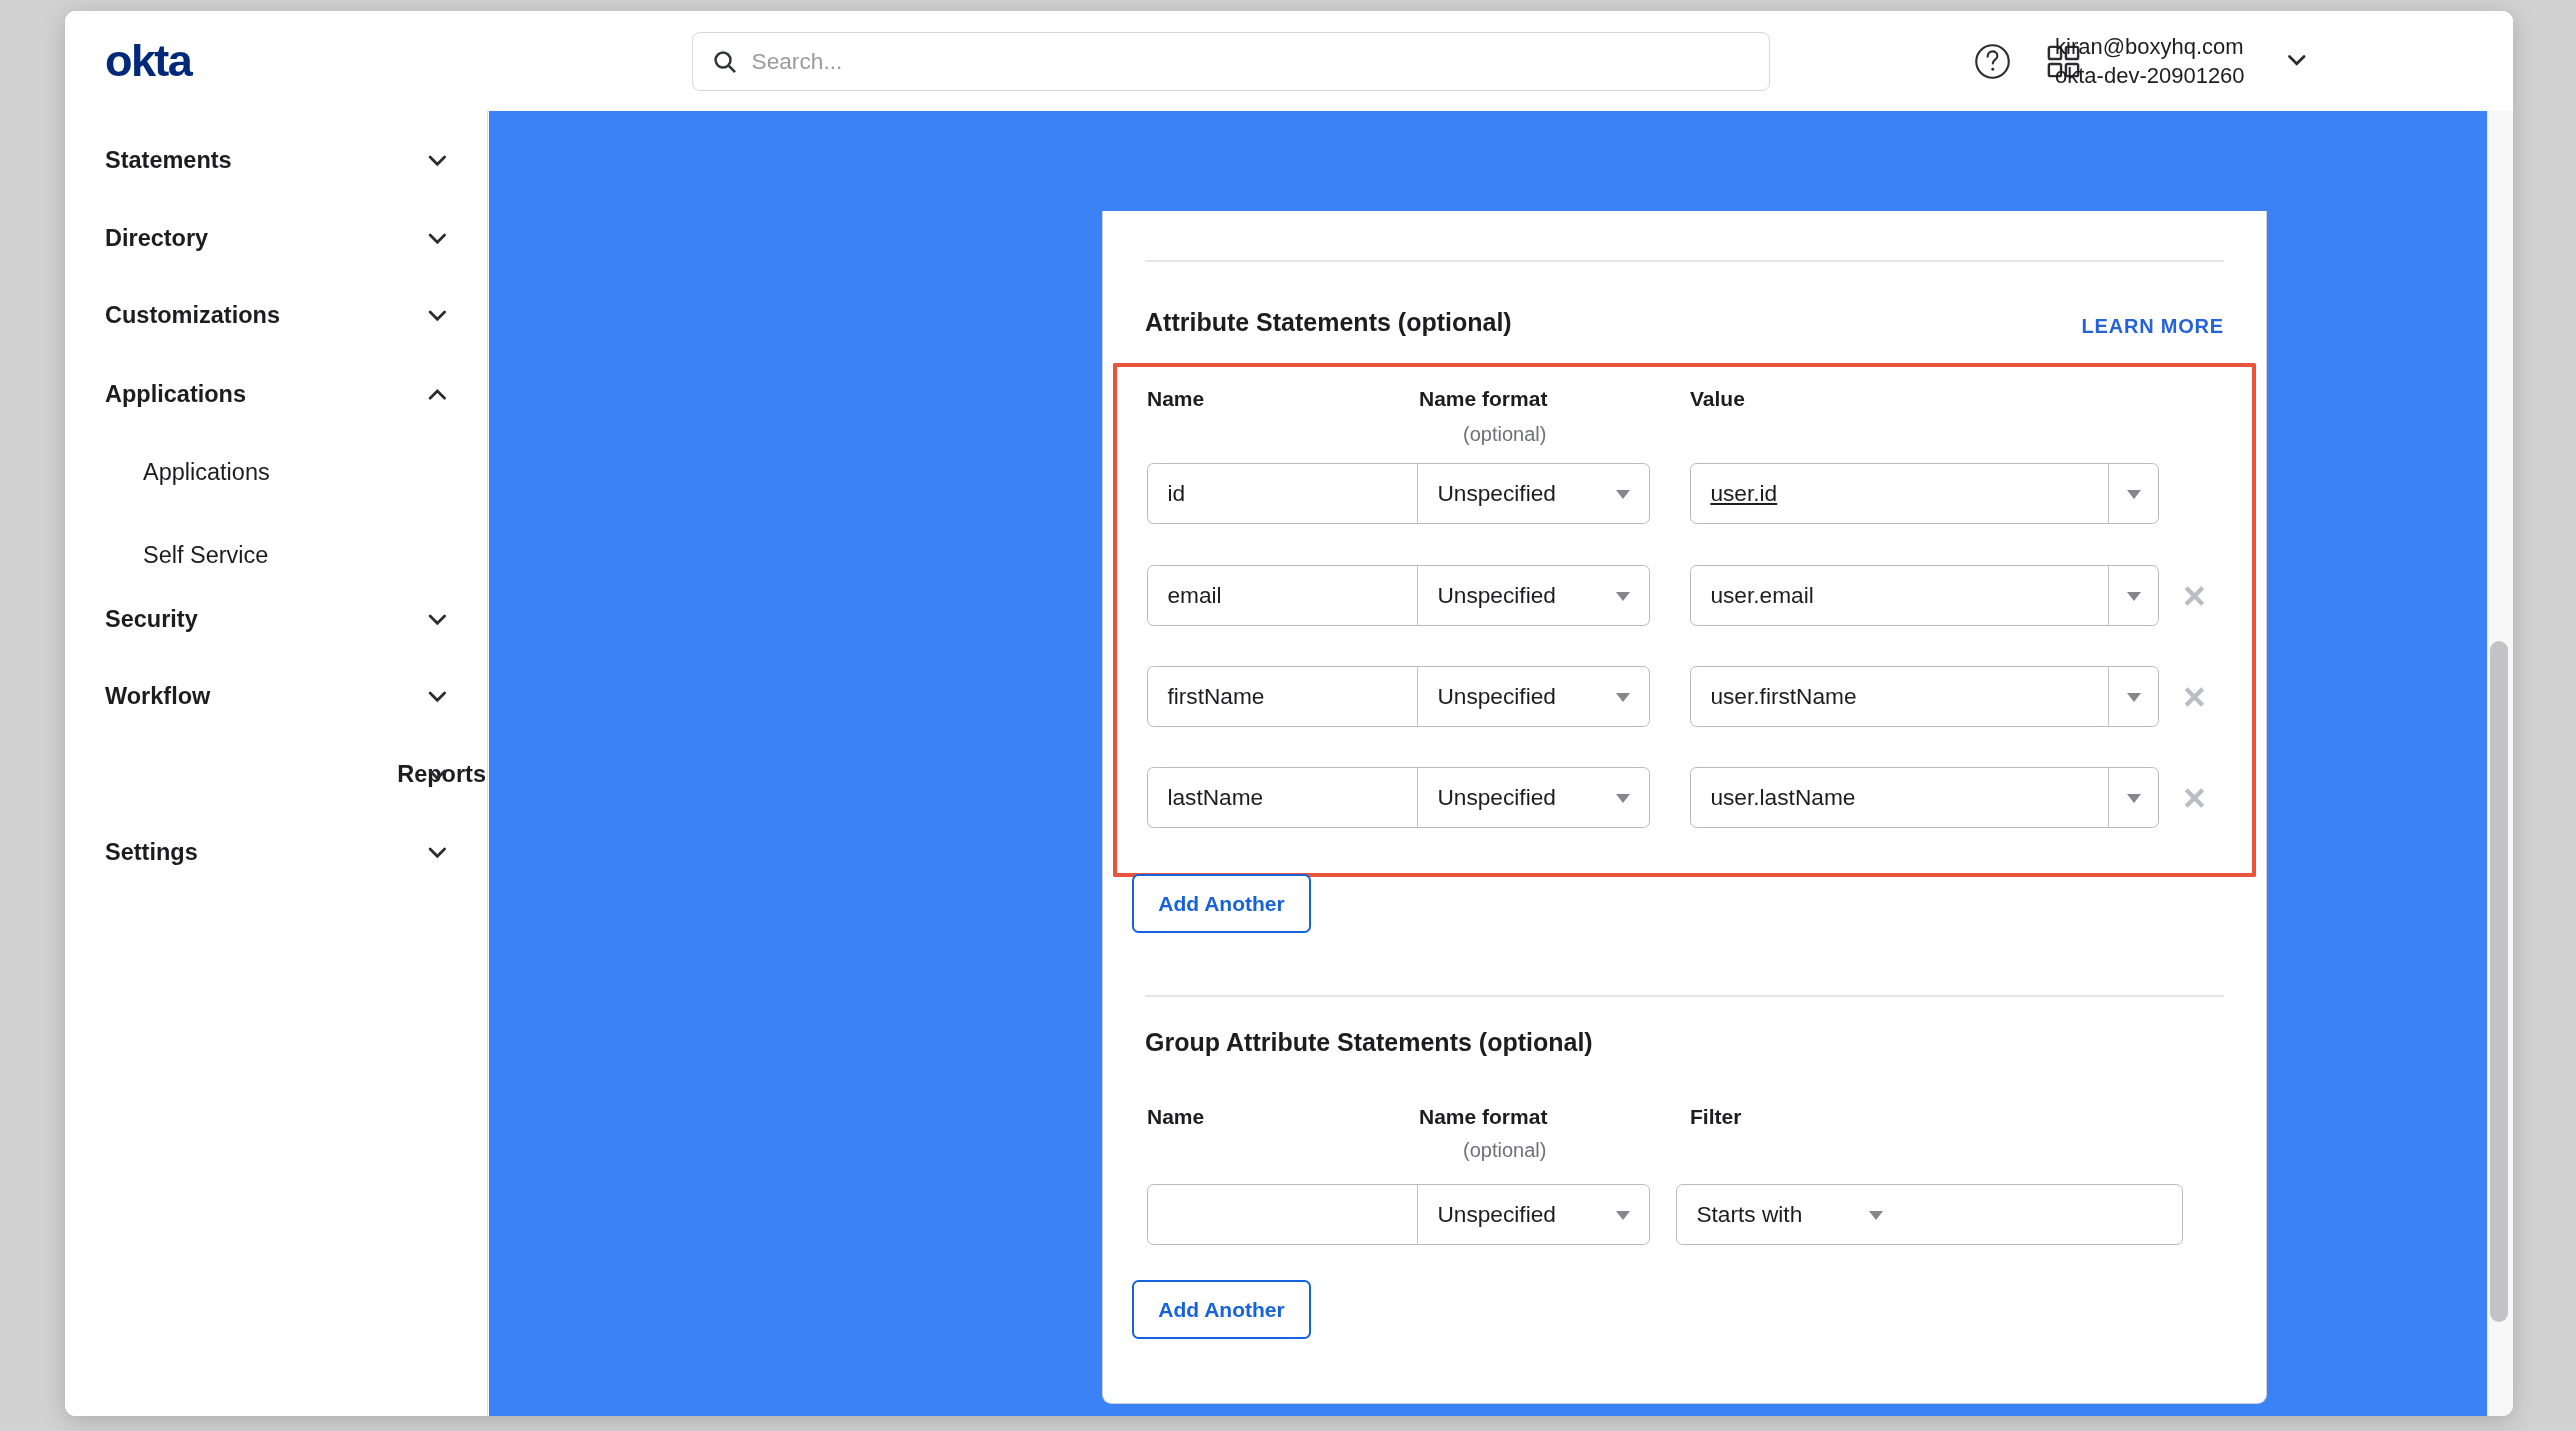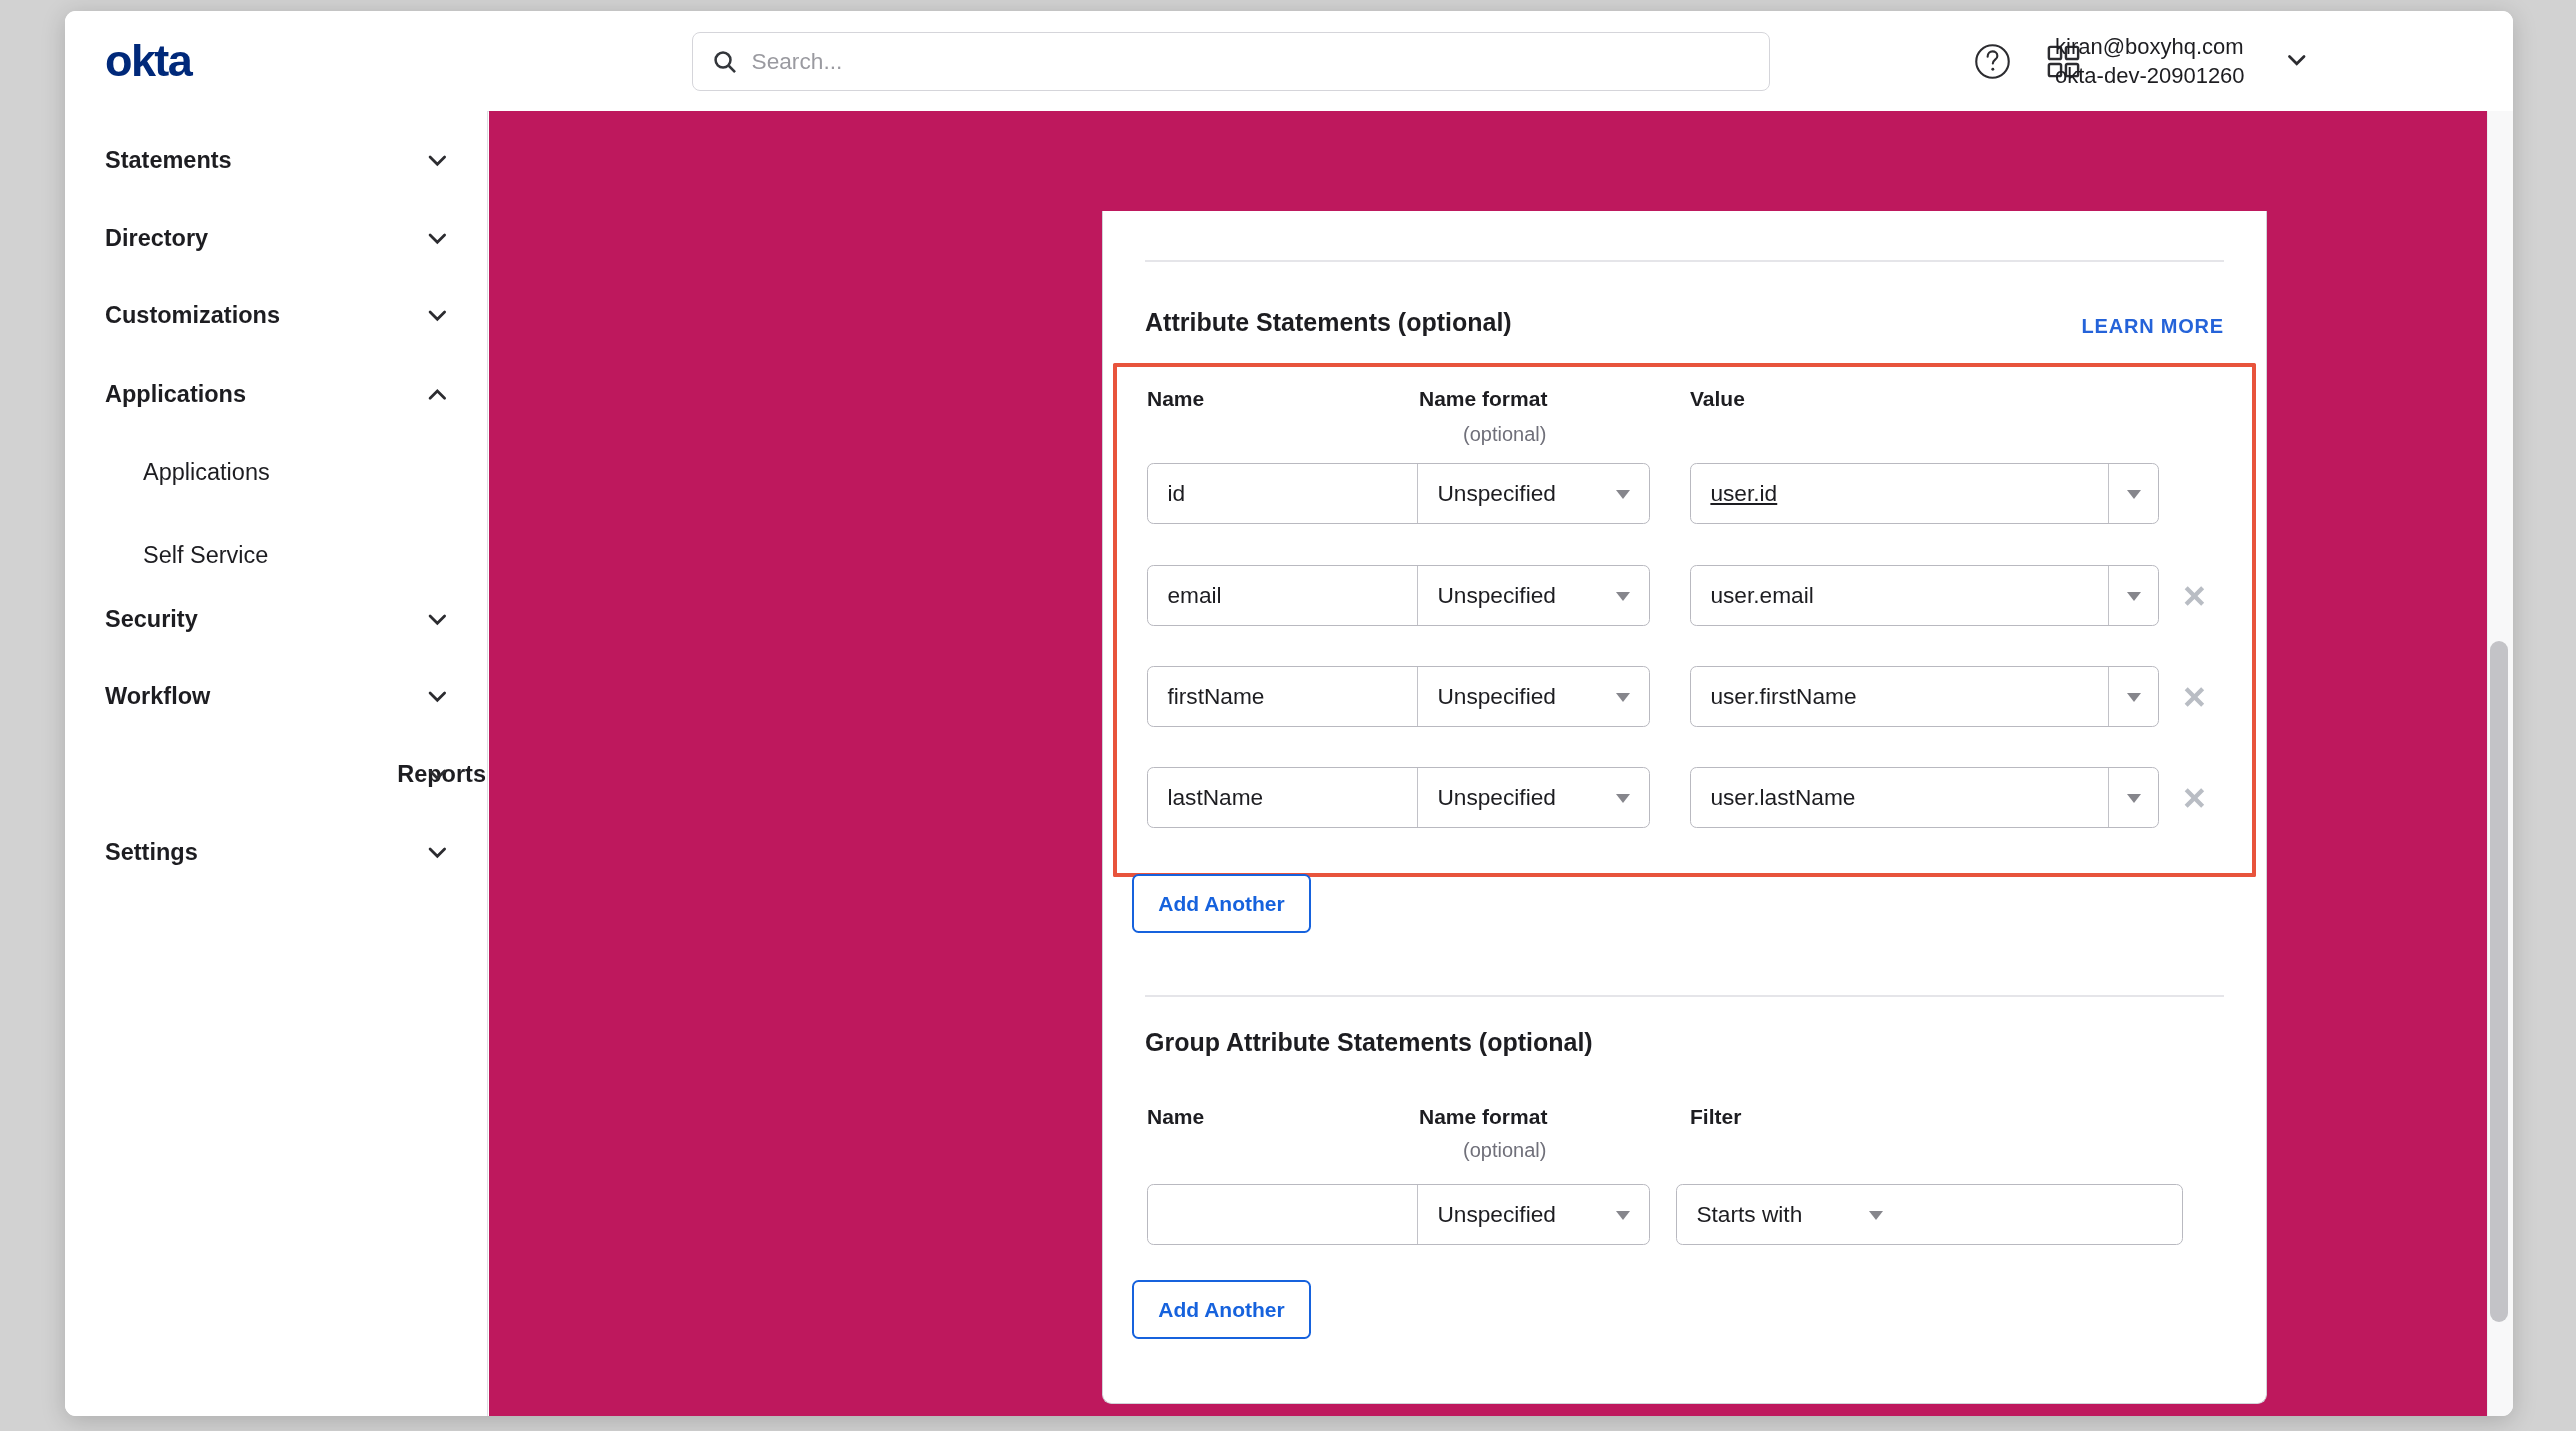--- a/index.html
+++ b/index.html
@@ -26,21 +26,21 @@
   .tb-icon{position:absolute;top:31px;width:39px;height:39px;}
   .userblock{position:absolute;left:1990px;top:21px;line-height:29px;font-size:22px;color:#1d1d21;}
   .tb-chevron{position:absolute;left:2218px;top:39px;}
   
   .sidebar{position:absolute;left:0;top:100px;bottom:0;width:422px;background:#fff;border-right:1.6px solid #dcdce2;}
   .nav-item{position:absolute;left:0;width:421px;height:49px;display:flex;align-items:center;cursor:pointer;}
   .nav-label{margin-left:40px;font-size:23.5px;font-weight:700;color:#1d1d21;}
   .nav-item.sub .nav-label{margin-left:78px;font-weight:400;}
   .nav-chev{position:absolute;left:414px;top:50%;transform:translateY(-50%);margin-left:-53px;}
   
-  .content{position:absolute;left:424px;top:100px;right:25px;bottom:0;background:#be185d;text-align:center;}
+  .content{position:absolute;left:424px;top:100px;right:25px;bottom:0;background:#3b82f6;text-align:center;}
   .scrolltrack{position:absolute;right:0;top:100px;bottom:0;width:25px;background:#f8f8f9;border-left:1.6px solid #ececf0;}
   .scrollthumb{position:absolute;left:2.4px;top:530px;width:18px;height:681px;border-radius:9.7px;background:#c3c3c7;}
   
   .card{position:absolute;background:#fff;border:1.6px solid #d2d2d8;}
   .card1{left:613px;top:100px;width:1163px;height:1192px;border-top:none;border-radius:0 0 9.7px 9.7px;}
   .divider{position:absolute;left:42px;right:42px;height:1.6px;background:#e5e5e9;}
   .section-title{position:absolute;left:42px;font-size:25px;font-weight:700;color:#1d1d21;}
   .learn-more{position:absolute;right:42px;font-size:20px;font-weight:700;color:#2563d9;letter-spacing:0.8px;cursor:pointer;}
   .redbox{position:absolute;left:9.7px;top:152px;width:1135px;height:506px;border:4px solid #e8543c;border-radius:1.6px;}
   .colhead{position:absolute;font-size:21px;font-weight:700;color:#1d1d21;}

